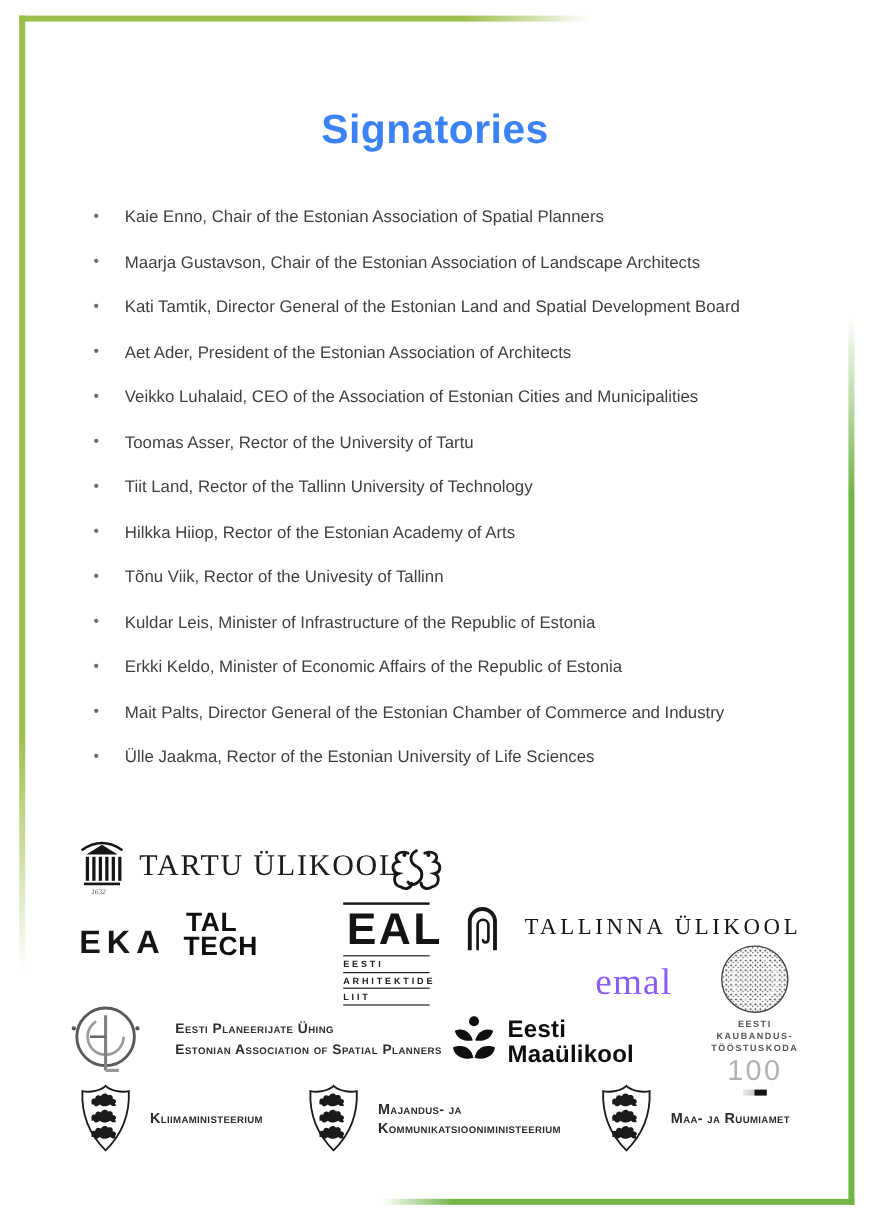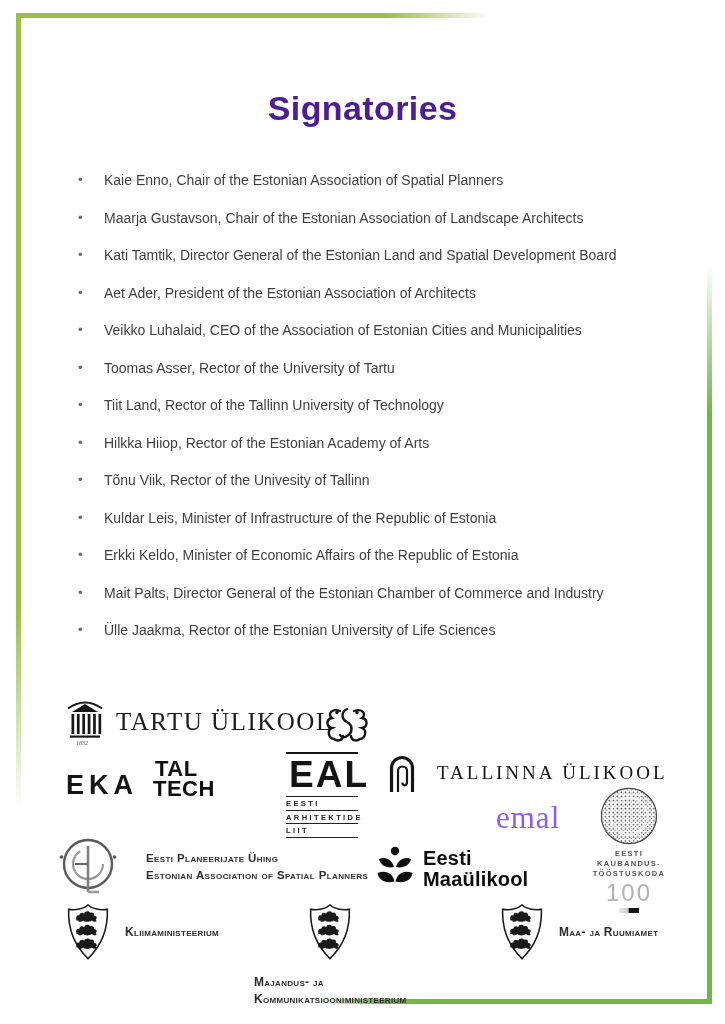--- a/index.html
+++ b/index.html
@@ -12,21 +12,21 @@
     background:linear-gradient(90deg,#9cbe4b 0%,#9cbe4b 78%,rgba(156,190,75,0) 100%);}
   .frame-left{left:16px;top:13px;width:5px;height:797px;
     background:linear-gradient(180deg,#9cbe4b 0%,#9cbe4b 75%,rgba(156,190,75,0) 100%);}
   .frame-right{left:707px;top:263px;width:5px;height:741px;
     background:linear-gradient(180deg,rgba(114,182,72,0) 0%,#72b648 20%,#72b648 100%);}
   .frame-bottom{left:318px;top:999px;width:394px;height:5px;
     background:linear-gradient(90deg,rgba(114,182,72,0) 0%,#72b648 15%,#72b648 100%);}
 
   
   .title{position:absolute;left:0;right:0;top:66px;text-align:center;
-    font-size:34px;font-weight:700;color:#4c1d95;letter-spacing:.4px;}
+    font-size:34px;font-weight:700;color:#3b82f6;letter-spacing:.4px;}
 
   
   .sig-list{position:absolute;left:78px;top:172px;width:580px;margin:0;padding:0;list-style:none;}
   .sig-list li{display:flex;align-items:flex-start;margin-bottom:21px;
     font-size:14px;line-height:16.5px;color:#3f3f3f;}
   .sig-list .bullet{width:26px;flex:0 0 26px;color:#6b6b6b;font-size:13px;line-height:16.5px;}
 
   
   .logo{position:absolute;}
   .hflex{display:flex;align-items:center;}
@@ -79,21 +79,21 @@
   .epy-line.l1{font-weight:700;}
   .epy-line.l2{font-weight:600;}
 
   
   .logo-emu{left:376px;top:846px;gap:9px;}
   .emu-line{font-size:20px;font-weight:600;line-height:21.5px;color:#0e0e0e;letter-spacing:.2px;}
 
   
   .ministry{gap:13px;}
   .min-1{left:64px;top:903px;}
-  .min-2{left:254px;top:903px;flex-direction:column;}
+  .min-2{left:254px;top:903px;}
   .min-3{left:498px;top:903px;}
   .min-label{font-variant:small-caps;font-size:12px;font-weight:700;line-height:16.5px;
     color:#2b2b2b;letter-spacing:.3px;}
 </style>
 </head>
 <body>
 
 <div class="page">
 
   <div class="frame frame-top"></div>

